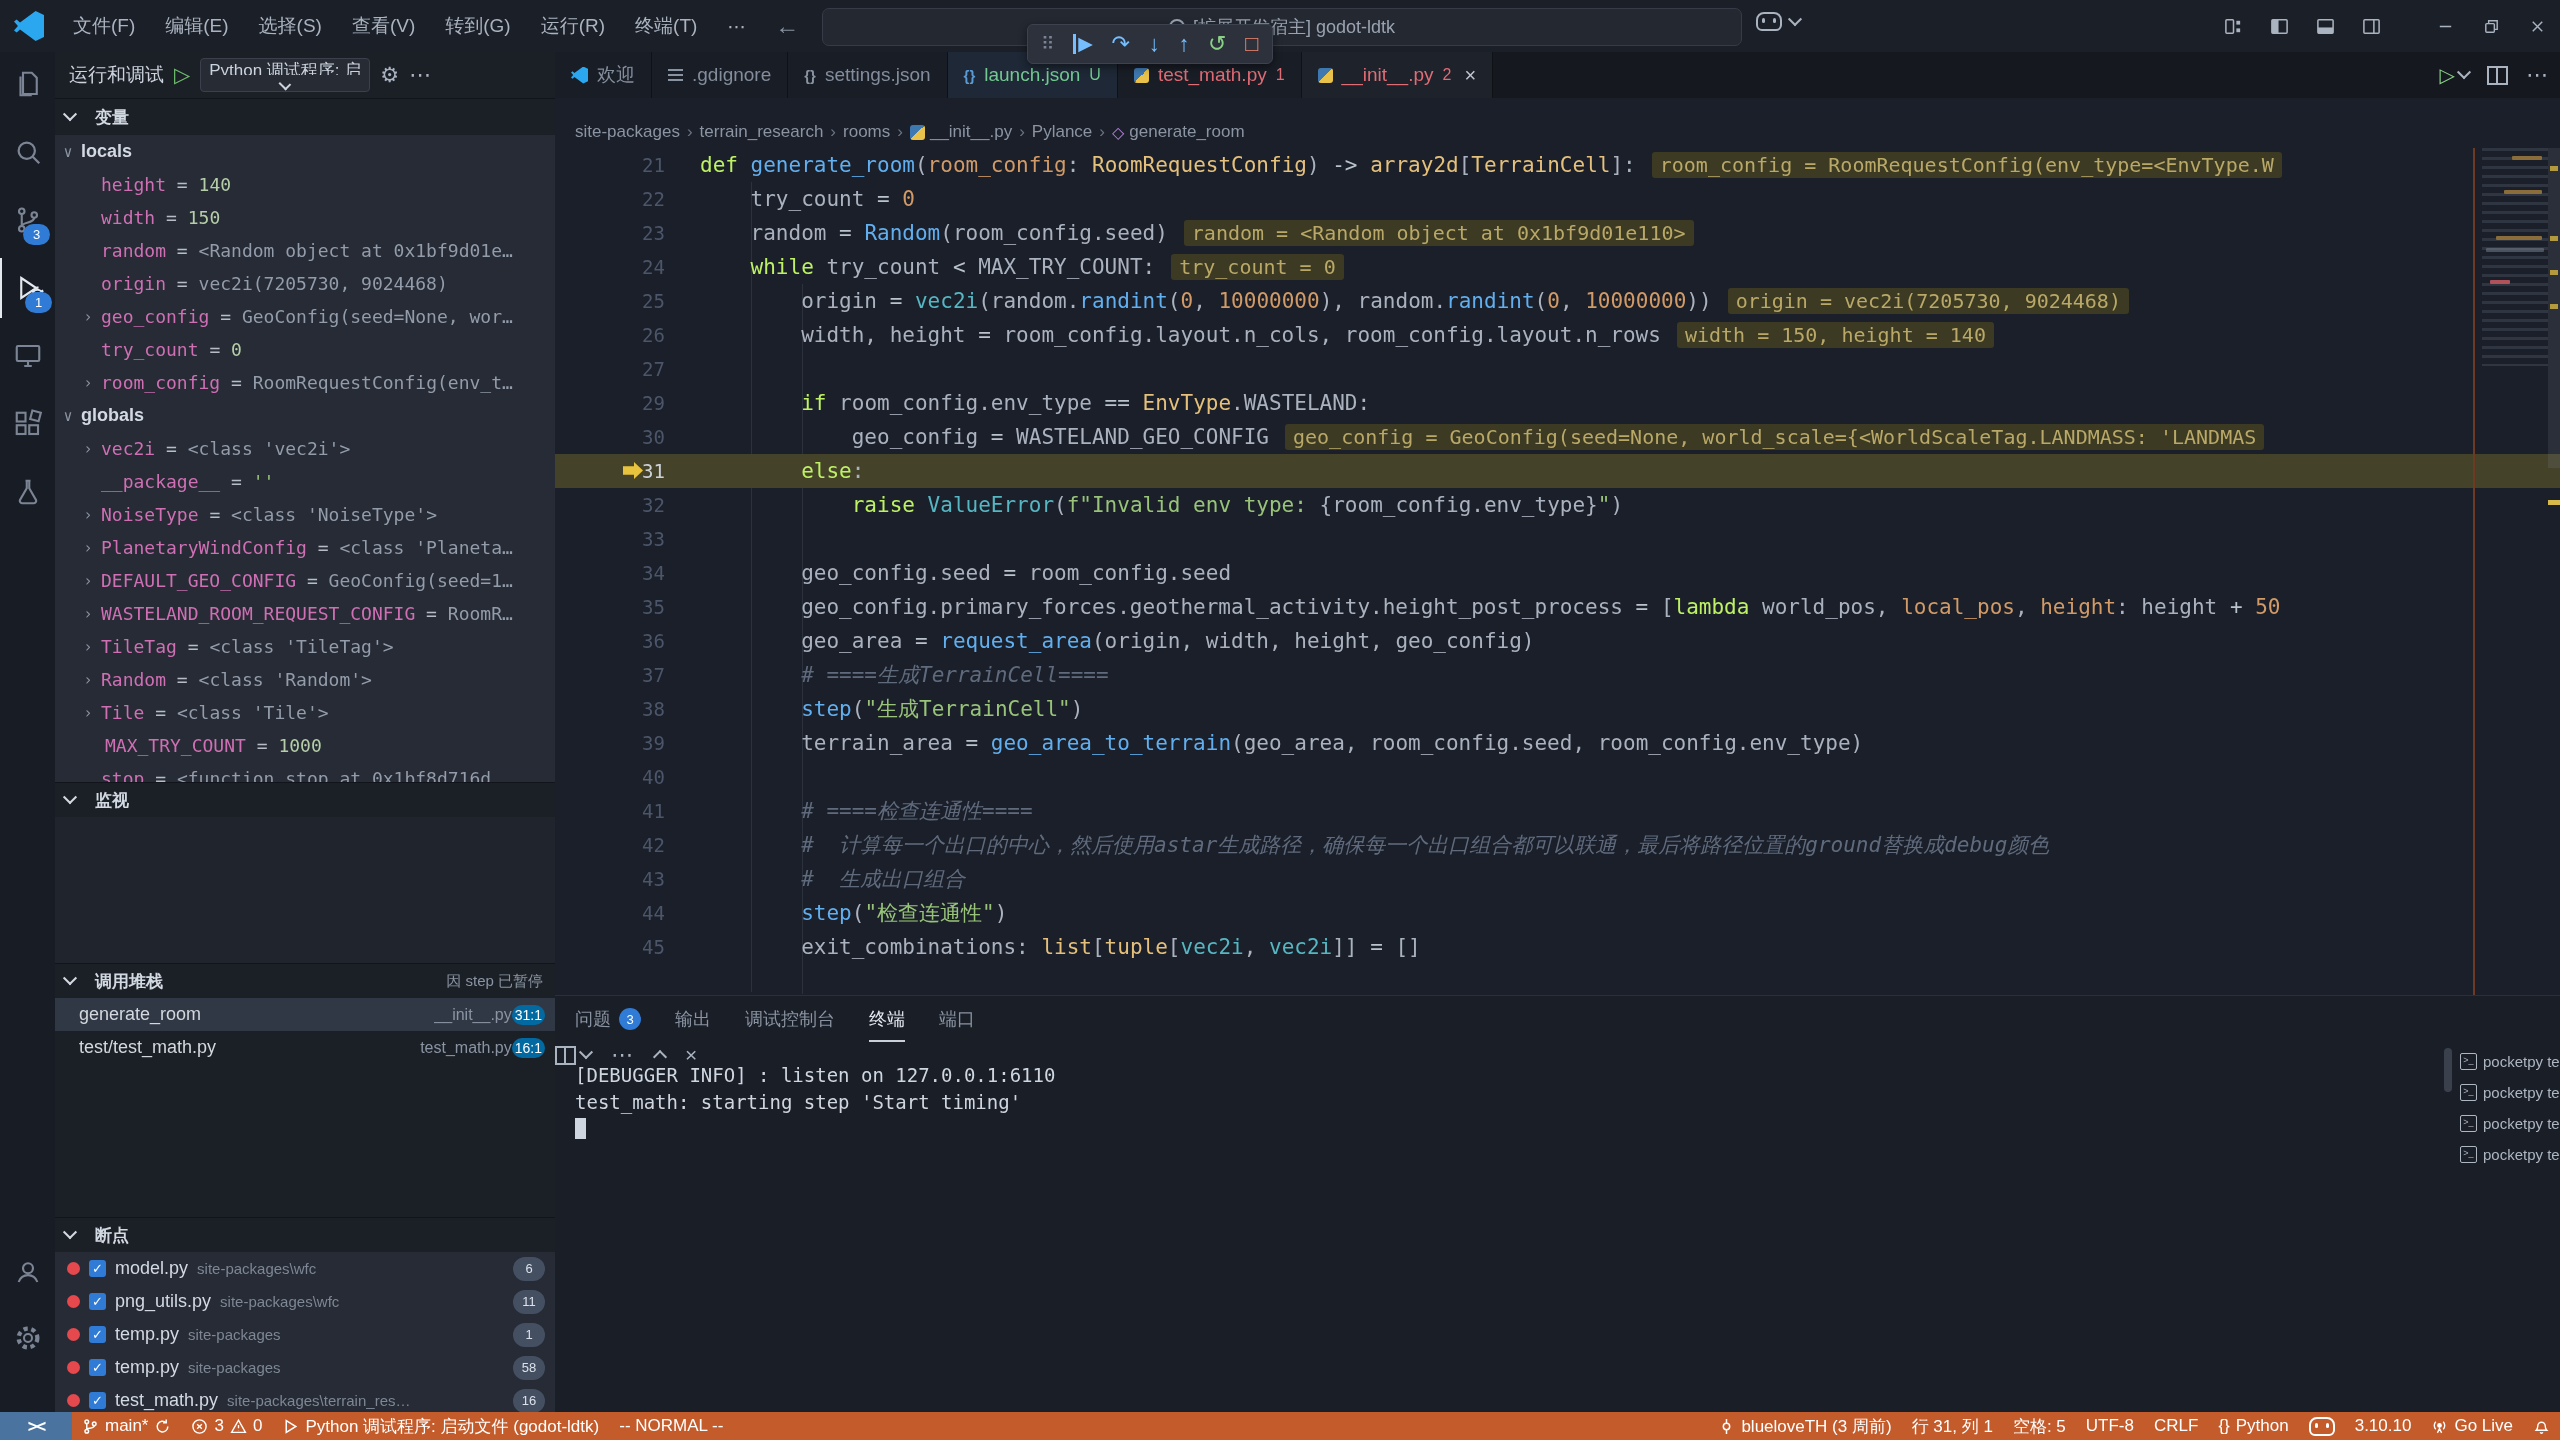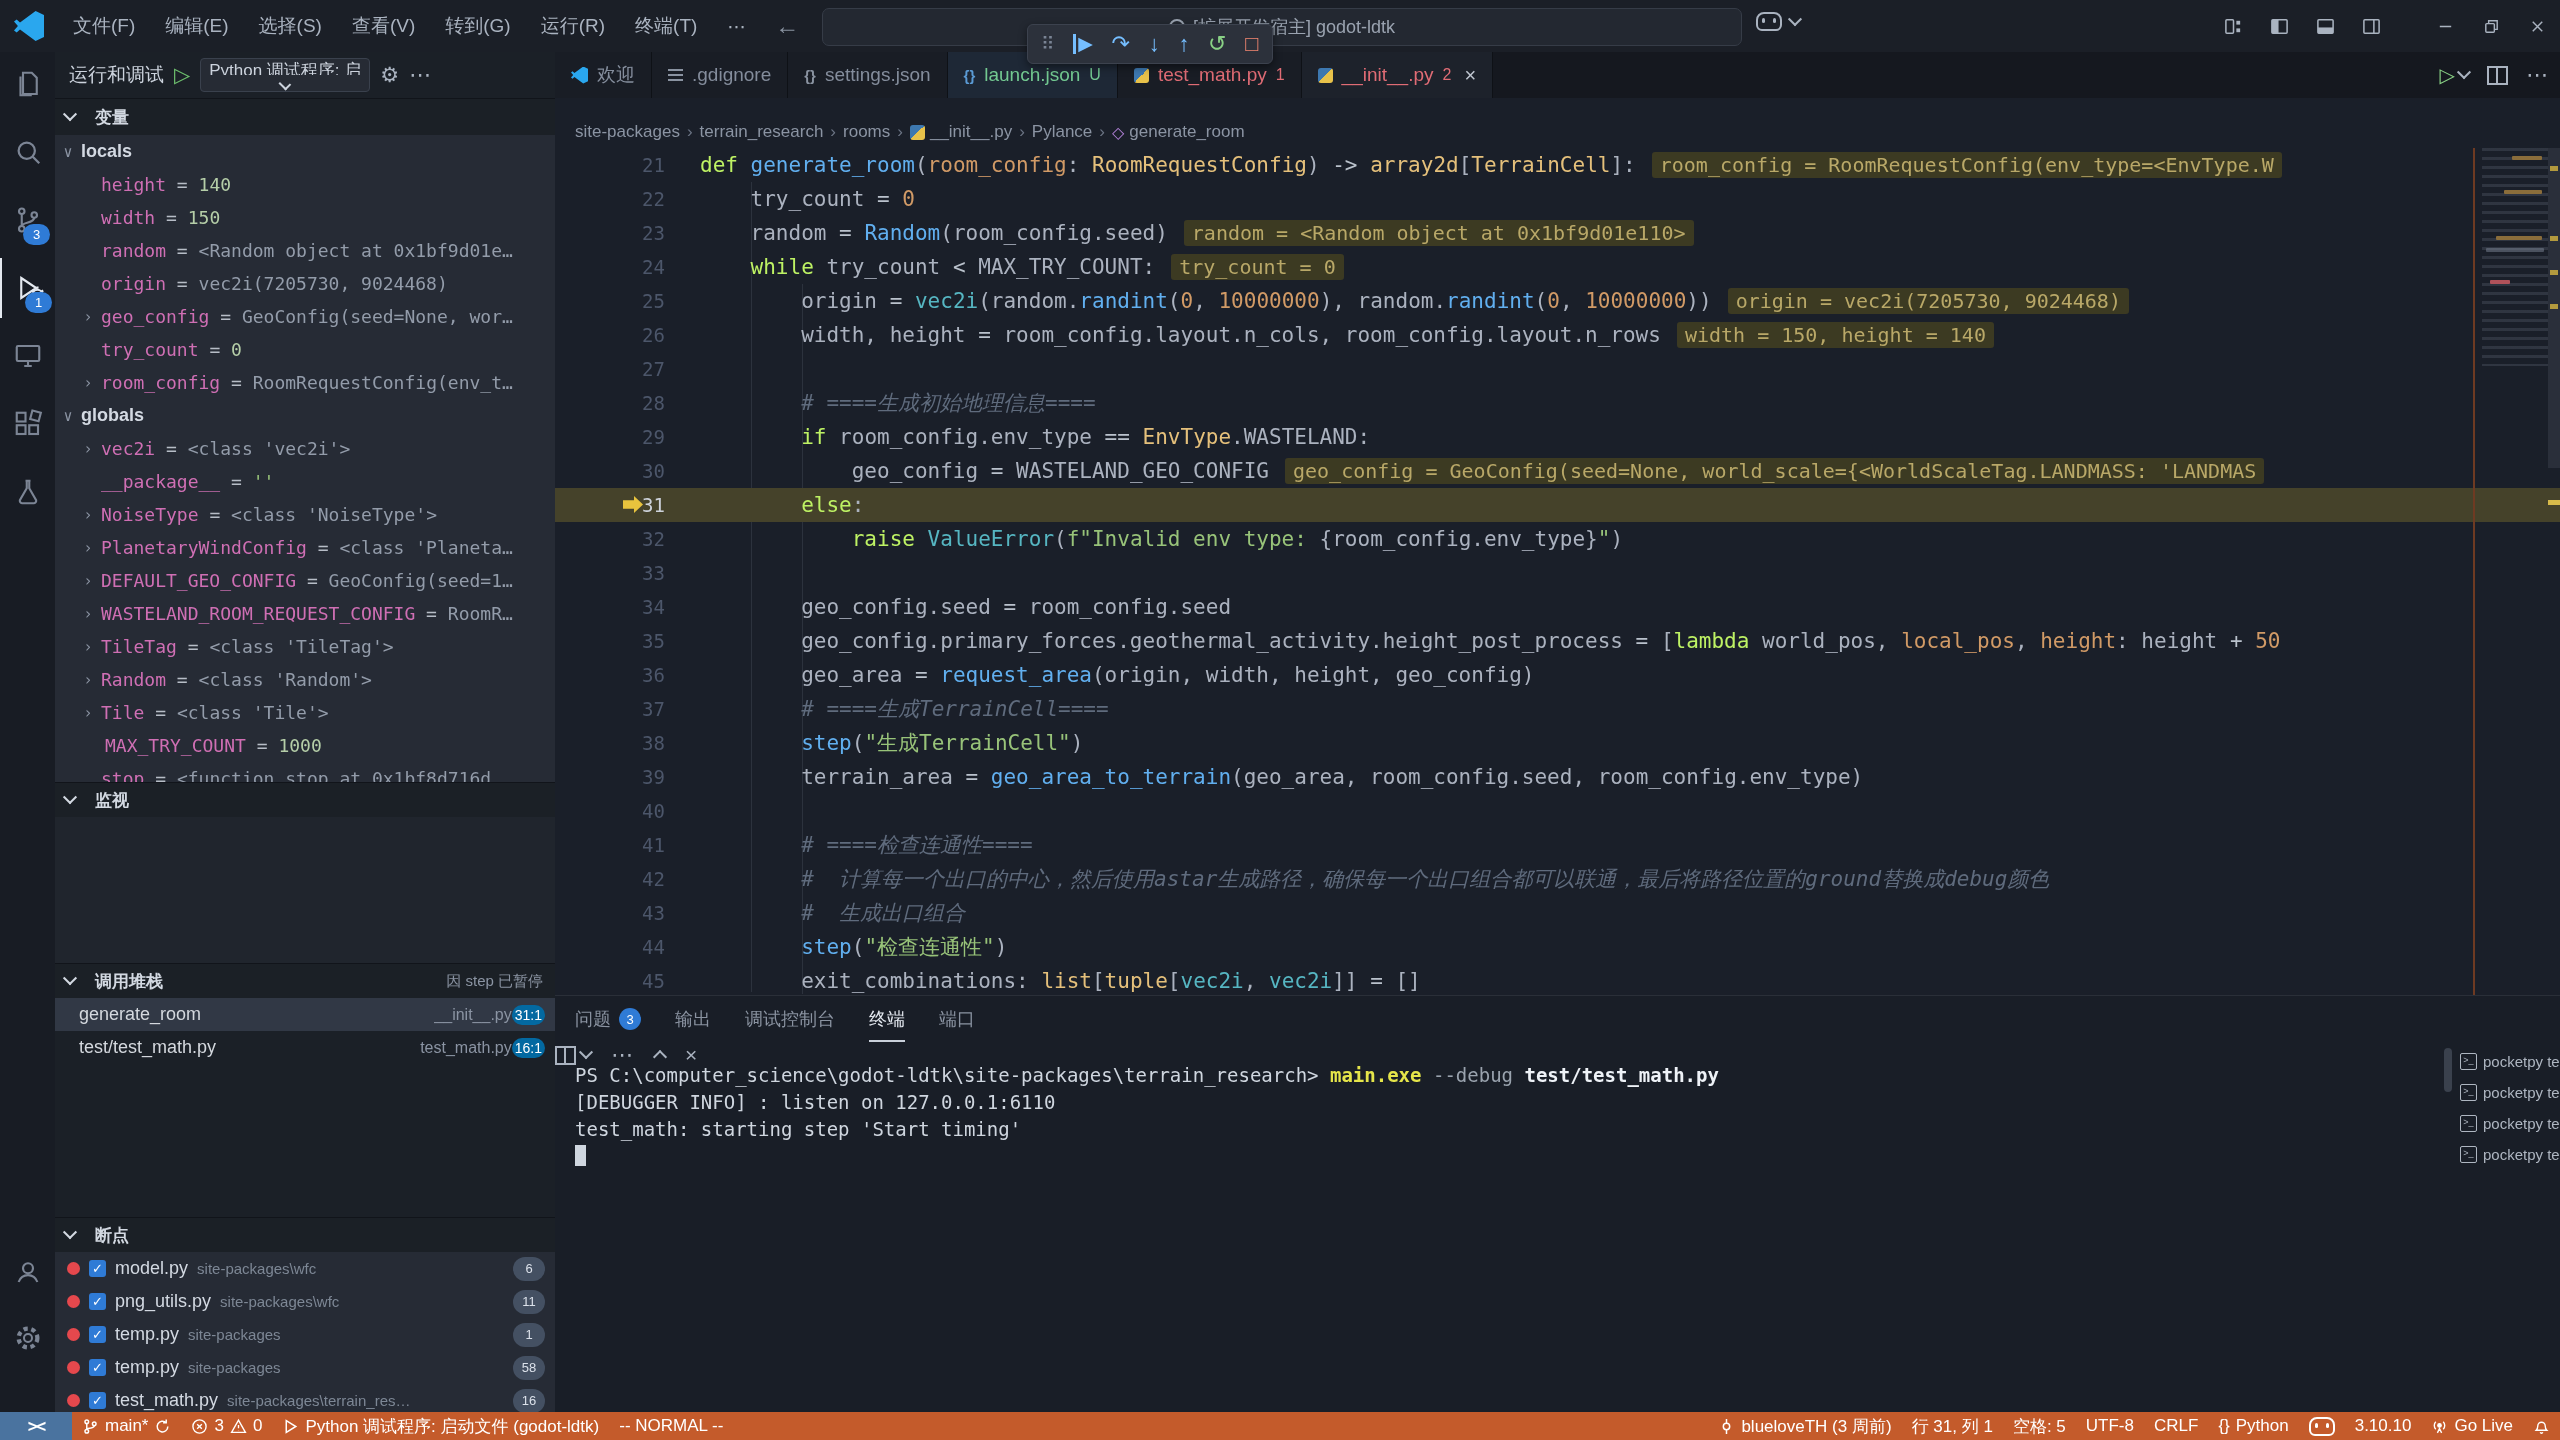--- a/index.html
+++ b/index.html
@@ -560,21 +560,20 @@
     <div class="guide" style="left:196px;height:810px;top:34px"></div>
     <div class="guide" style="left:247px;height:710px;top:136px"></div>
     <div id="code">
         <div class="codeline mono"><span class="ln">21</span><span class="src pre"><span class="tk-k">def </span><span class="tk-f">generate_room</span><span class="tk-v">(</span><span class="tk-p">room_config</span><span class="tk-v">: </span><span class="tk-c">RoomRequestConfig</span><span class="tk-v">) </span><span class="tk-o">-&gt;</span><span class="tk-v"> </span><span class="tk-c">array2d</span><span class="tk-v">[</span><span class="tk-c">TerrainCell</span><span class="tk-v">]:</span><span class="inline-hint mono">room_config = RoomRequestConfig(env_type=&lt;EnvType.W</span></span></div>
         <div class="codeline mono"><span class="ln">22</span><span class="src pre"><span class="tk-v">    try_count </span><span class="tk-o">=</span><span class="tk-v"> </span><span class="tk-n">0</span></span></div>
         <div class="codeline mono"><span class="ln">23</span><span class="src pre"><span class="tk-v">    random </span><span class="tk-o">=</span><span class="tk-v"> </span><span class="tk-f">Random</span><span class="tk-v">(room_config.seed)</span><span class="inline-hint mono">random = &lt;Random object at 0x1bf9d01e110&gt;</span></span></div>
         <div class="codeline mono"><span class="ln">24</span><span class="src pre"><span class="tk-v">    </span><span class="tk-k">while</span><span class="tk-v"> try_count </span><span class="tk-o">&lt;</span><span class="tk-v"> MAX_TRY_COUNT:</span><span class="inline-hint mono">try_count = 0</span></span></div>
         <div class="codeline mono"><span class="ln">25</span><span class="src pre"><span class="tk-v">        origin </span><span class="tk-o">=</span><span class="tk-v"> </span><span class="tk-y">vec2i</span><span class="tk-v">(random.</span><span class="tk-f">randint</span><span class="tk-v">(</span><span class="tk-n">0</span><span class="tk-v">, </span><span class="tk-n">10000000</span><span class="tk-v">), random.</span><span class="tk-f">randint</span><span class="tk-v">(</span><span class="tk-n">0</span><span class="tk-v">, </span><span class="tk-n">10000000</span><span class="tk-v">))</span><span class="inline-hint mono">origin = vec2i(7205730, 9024468)</span></span></div>
         <div class="codeline mono"><span class="ln">26</span><span class="src pre"><span class="tk-v">        width, height </span><span class="tk-o">=</span><span class="tk-v"> room_config.layout.n_cols, room_config.layout.n_rows</span><span class="inline-hint mono">width = 150, height = 140</span></span></div>
         <div class="codeline mono"><span class="ln">27</span><span class="src pre"></span></div>
-        <div class="codeline mono"><span class="ln">28</span><span class="src pre"><span class="tk-m">        # ====生成初始地理信息====</span></span></div>
         <div class="codeline mono"><span class="ln">29</span><span class="src pre"><span class="tk-v">        </span><span class="tk-k">if</span><span class="tk-v"> room_config.env_type </span><span class="tk-o">==</span><span class="tk-v"> </span><span class="tk-c">EnvType</span><span class="tk-v">.WASTELAND:</span></span></div>
         <div class="codeline mono"><span class="ln">30</span><span class="src pre"><span class="tk-v">            geo_config </span><span class="tk-o">=</span><span class="tk-v"> WASTELAND_GEO_CONFIG</span><span class="inline-hint mono">geo_config = GeoConfig(seed=None, world_scale={&lt;WorldScaleTag.LANDMASS: 'LANDMAS</span></span></div>
         <div class="codeline mono cur"><span class="ln">31</span><span class="cur-arrow"></span><span class="src pre"><span class="tk-v">        </span><span class="tk-k">else</span><span class="tk-v">:</span></span></div>
         <div class="codeline mono"><span class="ln">32</span><span class="src pre"><span class="tk-v">            </span><span class="tk-k">raise</span><span class="tk-v"> </span><span class="tk-y">ValueError</span><span class="tk-v">(</span><span class="tk-s">f"Invalid env type: </span><span class="tk-v">{room_config.env_type}</span><span class="tk-s">"</span><span class="tk-v">)</span></span></div>
         <div class="codeline mono"><span class="ln">33</span><span class="src pre"></span></div>
         <div class="codeline mono"><span class="ln">34</span><span class="src pre"><span class="tk-v">        geo_config.seed </span><span class="tk-o">=</span><span class="tk-v"> room_config.seed</span></span></div>
         <div class="codeline mono"><span class="ln">35</span><span class="src pre"><span class="tk-v">        geo_config.primary_forces.geothermal_activity.height_post_process </span><span class="tk-o">=</span><span class="tk-v"> [</span><span class="tk-k">lambda</span><span class="tk-v"> world_pos, </span><span class="tk-p">local_pos</span><span class="tk-v">, </span><span class="tk-p">height</span><span class="tk-v">: height </span><span class="tk-o">+</span><span class="tk-v"> </span><span class="tk-n">50</span></span></div>
         <div class="codeline mono"><span class="ln">36</span><span class="src pre"><span class="tk-v">        geo_area </span><span class="tk-o">=</span><span class="tk-v"> </span><span class="tk-f">request_area</span><span class="tk-v">(origin, width, height, geo_config)</span></span></div>
         <div class="codeline mono"><span class="ln">37</span><span class="src pre"><span class="tk-m">        # ====生成TerrainCell====</span></span></div>
         <div class="codeline mono"><span class="ln">38</span><span class="src pre"><span class="tk-v">        </span><span class="tk-f">step</span><span class="tk-v">(</span><span class="tk-s">"生成TerrainCell"</span><span class="tk-v">)</span></span></div>
@@ -626,21 +625,20 @@
     <div class="panel-icons">
       <span style="display:flex;align-items:center;gap:5px">
           <span class="ic-split"></span>
           <span class="chev down"></span>
         </span>
       <span class="dots">⋯</span>
       <span class="chev up" style="margin-top:4px"></span>
       <span style="font-size:21px">×</span>
     </div>
     <div class="term mono" id="term">
-        <div class="pre"><span class="t-p">PS C:\computer_science\godot-ldtk\site-packages\terrain_research&gt; </span><span class="t-cmd">main.exe</span><span class="t-dim"> --debug </span><span class="t-arg">test/test_math.py</span></div>
         <div class="pre"><span class="t-p">[DEBUGGER INFO] : listen on 127.0.0.1:6110</span></div>
         <div class="pre"><span class="t-p">test_math: starting step 'Start timing'</span></div>
         <div class="pre"><span class="t-cursor"></span></div>
       </div>
     <div class="term-scroll"></div>
     <div class="term-list" id="term-list">
         <div class="term-item">
           <span class="ic-term">&gt;_</span>
           <span>pocketpy te…</span>
         </div>

